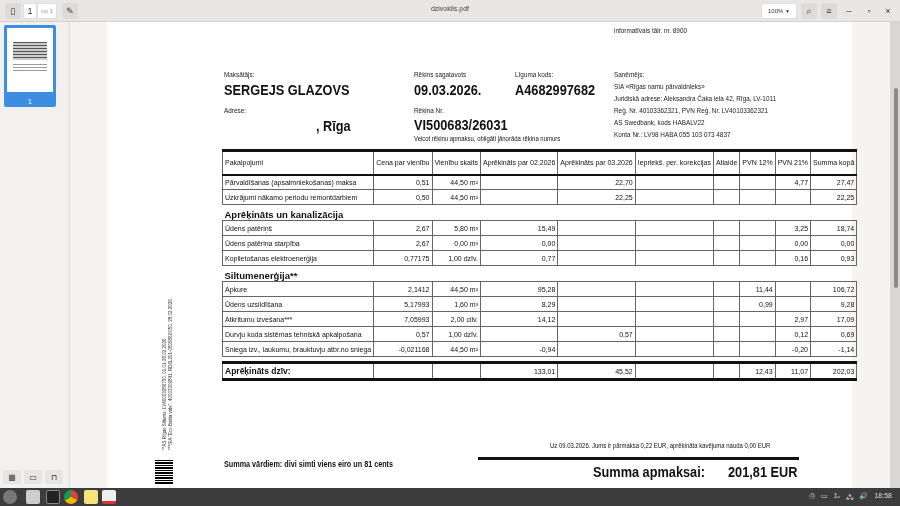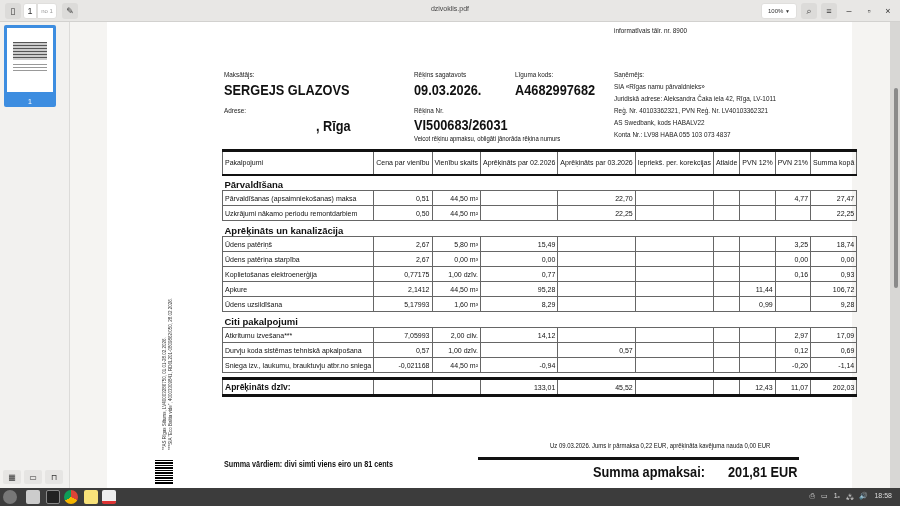--- a/index.html
+++ b/index.html
@@ -140,23 +140,20 @@
       <th class="n">Aprēķināts par 02.2026</th>
       <th class="n">Aprēķināts par 03.2026</th>
       <th class="n">Iepriekš. per. korekcijas</th>
       <th class="n">Atlaide</th>
       <th class="n">PVN 12%</th>
       <th class="n">PVN 21%</th>
       <th class="n">Summa kopā</th>
     </tr>
   </thead>
   <tbody id="inv-body">
-      <tr class="sec">
-        <td colspan="10">Pārvaldīšana</td>
-      </tr>
       <tr>
         <td>Pārvaldīšanas (apsaimniekošanas) maksa</td>
         <td class="n">0,51</td>
         <td class="n">44,50 m²</td>
         <td class="n"></td>
         <td class="n">22,70</td>
         <td class="n"></td>
         <td class="n"></td>
         <td class="n"></td>
         <td class="n">4,77</td>
@@ -206,20 +203,23 @@
         <td class="n">0,77175</td>
         <td class="n">1,00 dzīv.</td>
         <td class="n">0,77</td>
         <td class="n"></td>
         <td class="n"></td>
         <td class="n"></td>
         <td class="n"></td>
         <td class="n">0,16</td>
         <td class="n">0,93</td>
       </tr>
+      <tr class="sec">
+        <td colspan="10">Siltumenerģija**</td>
+      </tr>
       <tr>
         <td>Apkure</td>
         <td class="n">2,1412</td>
         <td class="n">44,50 m²</td>
         <td class="n">95,28</td>
         <td class="n"></td>
         <td class="n"></td>
         <td class="n"></td>
         <td class="n">11,44</td>
         <td class="n"></td>
@@ -229,23 +229,20 @@
         <td>Ūdens uzsildīšana</td>
         <td class="n">5,17993</td>
         <td class="n">1,60 m³</td>
         <td class="n">8,29</td>
         <td class="n"></td>
         <td class="n"></td>
         <td class="n"></td>
         <td class="n">0,99</td>
         <td class="n"></td>
         <td class="n">9,28</td>
-      </tr>
-      <tr class="sec">
-        <td colspan="10">Citi pakalpojumi</td>
       </tr>
       <tr>
         <td>Atkritumu izvešana***</td>
         <td class="n">7,05993</td>
         <td class="n">2,00 cilv.</td>
         <td class="n">14,12</td>
         <td class="n"></td>
         <td class="n"></td>
         <td class="n"></td>
         <td class="n"></td>

